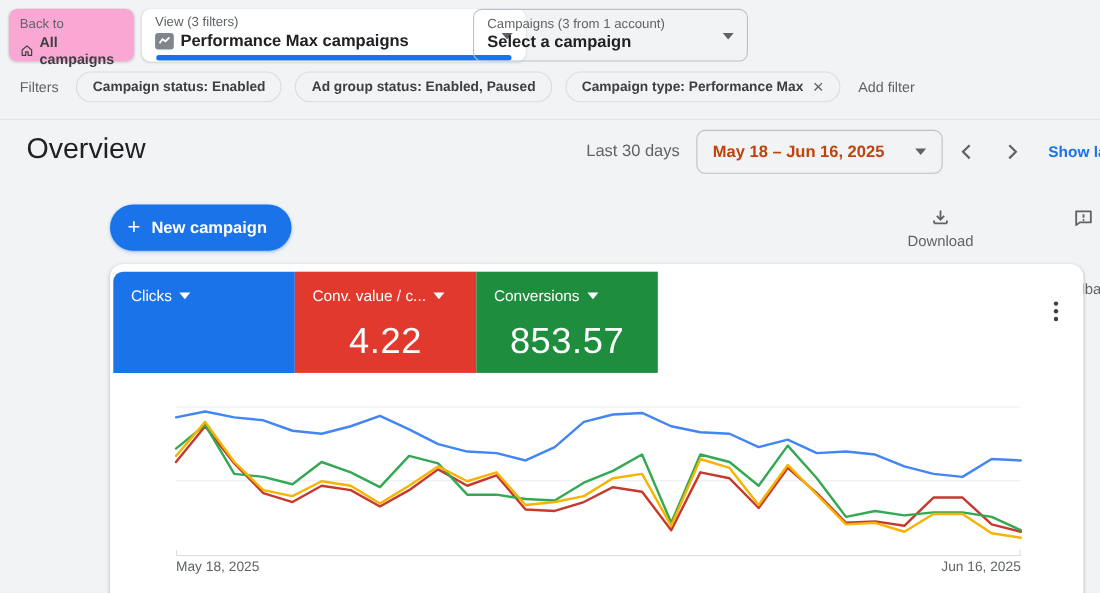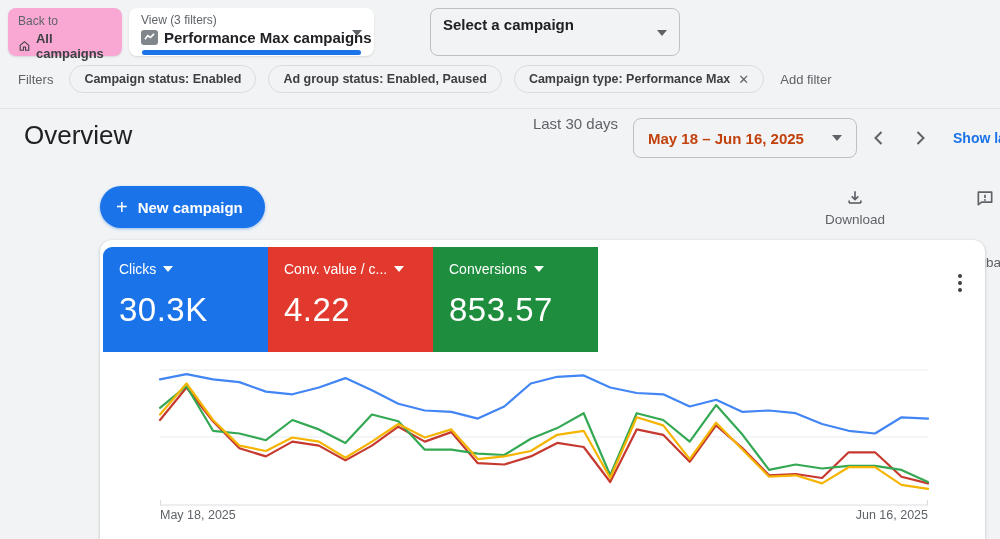--- a/index.html
+++ b/index.html
@@ -8,21 +8,21 @@
             background:#f1f3f4; font-family:"Liberation Sans", sans-serif; }
 
   
   .back-card { position:absolute; left:8px; top:8px; width:114px; height:48px;
                background:#f9a8d4; border-radius:8px; box-shadow:0 1px 2px rgba(60,64,67,.15);
                padding:6px 10px; cursor:pointer; }
   .back-card .tiny { font-size:12px; color:#5f6368; }
   .back-card .row { display:flex; align-items:center; gap:5px; margin-top:3px; }
   .back-card .row span { font-size:13px; color:#3c4043; font-weight:bold; }
 
-  .view-card { position:absolute; left:129px; top:8px; width:245px; height:48px;
+  .view-card { position:absolute; left:129px; top:8px; width:349px; height:48px;
                background:#fff; border-radius:8px; box-shadow:0 1px 2px rgba(60,64,67,.15);
                padding:5px 12px; cursor:pointer; }
   .view-card .tiny { font-size:12px; color:#5f6368; }
   .view-card .row { display:flex; align-items:center; gap:6px; margin-top:2px; }
   .view-card .row .val { font-size:15px; color:#202124; font-weight:bold; white-space:nowrap; }
   .view-underline { position:absolute; left:13px; right:13px; bottom:1px; height:5px;
                     background:#1a73e8; border-radius:3px; }
   .mini-chart-icon { width:17px; height:15px; background:#80868b; border-radius:3px;
                      display:inline-flex; align-items:center; justify-content:center; flex:0 0 auto; }
 
@@ -43,21 +43,21 @@
   .chip { height:28px; border:1px solid #dadce0; border-radius:14px; padding:0 14px;
           display:flex; align-items:center; gap:8px; font-size:12.5px; color:#3c4043;
           font-weight:bold; cursor:pointer; white-space:nowrap; }
   .chip .x { font-size:13px; color:#5f6368; font-weight:normal; cursor:pointer; }
   .add-filter { font-size:13px; color:#5f6368; cursor:pointer; margin-left:4px; }
 
   .top-divider { position:absolute; left:0; top:108px; width:100%; height:1px; background:#e2e5e8; }
 
   
   .page-title { position:absolute; left:24px; top:120px; font-size:26px; color:#202124; }
-  .range-label { position:absolute; left:480px; top:115px; width:138px; text-align:right;
+  .range-label { position:absolute; left:480px; top:129px; width:138px; text-align:right;
                  font-size:15px; color:#5f6368; }
   .date-box { position:absolute; left:633px; top:118px; width:224px; height:40px;
               border:1px solid #bdc1c6; border-radius:8px; display:flex; align-items:center;
               justify-content:space-between; padding:0 14px; cursor:pointer; }
   .date-box .val { font-size:15px; color:#c2410c; font-weight:bold; white-space:nowrap; }
   .nav-chev { position:absolute; top:124px; width:28px; height:28px; display:flex;
               align-items:center; justify-content:center; cursor:pointer; border-radius:50%; }
   .show-link { position:absolute; left:953px; top:130px; font-size:14px; color:#1a73e8;
                font-weight:bold; white-space:nowrap; cursor:pointer; }
 
@@ -70,21 +70,21 @@
   .new-campaign .lbl { font-size:15px; font-weight:bold; }
   .icon-btn { position:absolute; top:188px; width:70px; display:flex; flex-direction:column;
               align-items:center; gap:4px; cursor:pointer; color:#5f6368; }
   .icon-btn .lbl { font-size:13.5px; color:#5f6368; }
 
   
   .main-card { position:absolute; left:100px; top:240px; width:885px; height:310px;
                background:#fff; border-radius:12px;
                box-shadow:0 1px 2px rgba(60,64,67,.2), 0 1px 3px 1px rgba(60,64,67,.1); }
   .scorecards { position:absolute; left:3px; top:7px; display:flex; }
-  .scorecard { width:165px; height:105px; padding:14px 16px; cursor:pointer; }
+  .scorecard { width:165px; height:92px; padding:14px 16px; cursor:pointer;text-align:center; }
   .scorecard:first-child { border-top-left-radius:9px; }
   .scorecard .lab-row { display:flex; align-items:center; gap:7px; font-size:14px; white-space:nowrap; }
   .scorecard .value { font-size:33px; margin-top:14px; letter-spacing:.5px; }
   .kebab { position:absolute; right:16px; top:28px; width:18px; height:30px; display:flex;
            flex-direction:column; align-items:center; justify-content:center; gap:3px; cursor:pointer; }
   .kebab i { width:4px; height:4px; background:#3c4043; border-radius:50%; }
 
   .chart-wrap { position:absolute; left:0; top:115px; width:885px; height:180px; }
   .axis-label { position:absolute; font-size:12.5px; color:#5f6368; top:153px; }
   .axis-label.start { left:60px; }
@@ -113,20 +113,21 @@
             <polyline points="1,7 4,3 7,5 11,1" fill="none" stroke="#fff" stroke-width="1.8"></polyline>
           </svg>
       </span>
       <span class="val">Performance Max campaigns</span>
     </div>
     <span class="caret abs-r"></span>
     <div class="view-underline"></div>
   </div>
 
   <div class="campaign-select">
+    <div class="tiny">Campaigns (3 from 1 account)</div>
     <div class="val">Select a campaign</div>
     <span class="caret abs-r"></span>
   </div>
 
   <div class="filters-row">
     <span class="filters-label">Filters</span>
     <div class="chip">
       <span>Campaign status: Enabled</span>
     </div>
     <div class="chip">
@@ -182,21 +183,20 @@
   </div>
 
   <div class="main-card">
 
     <div class="scorecards">
       <div class="scorecard" style="background: rgb(26, 115, 232); color: rgb(255, 255, 255);">
         <div class="lab-row">
           <span>Clicks</span>
           <span class="caret white"></span>
         </div>
-        <div class="value">30.3K</div>
       </div>
       <div class="scorecard" style="background: rgb(226, 57, 47); color: rgb(255, 255, 255);">
         <div class="lab-row">
           <span>Conv. value / c...</span>
           <span class="caret white"></span>
         </div>
         <div class="value">4.22</div>
       </div>
       <div class="scorecard" style="background: rgb(30, 142, 62); color: rgb(255, 255, 255);">
         <div class="lab-row">

